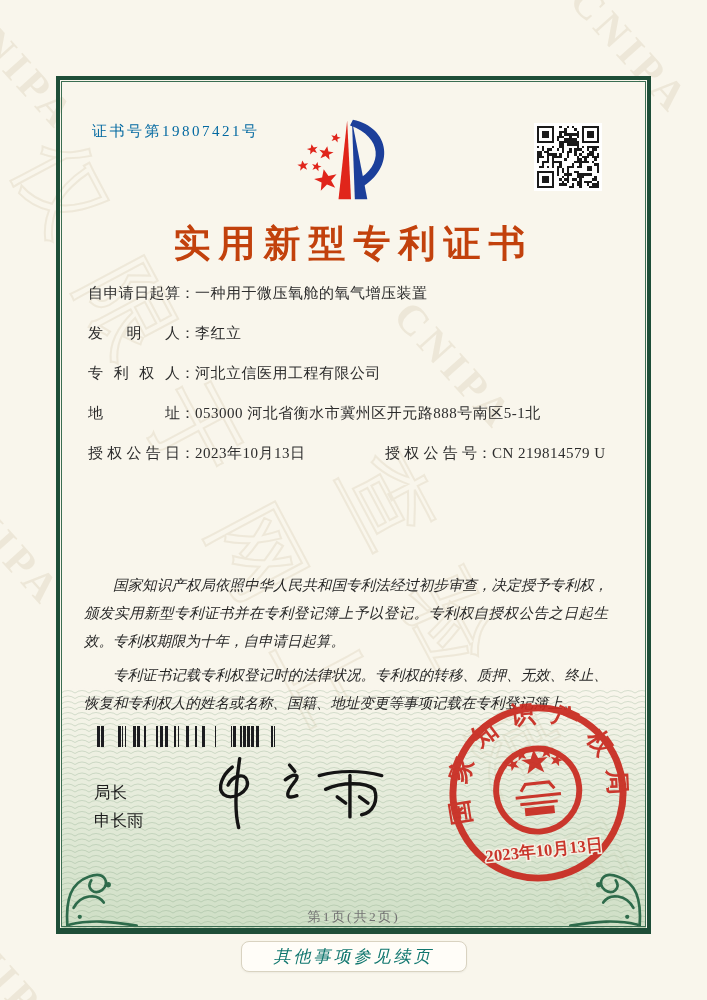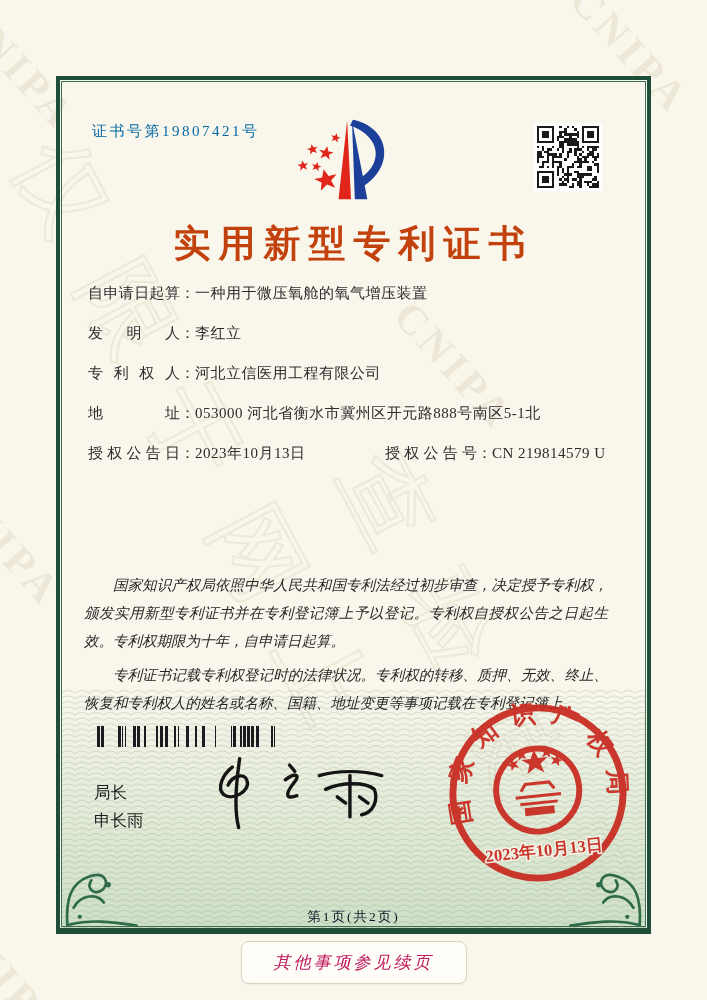--- a/index.html
+++ b/index.html
@@ -43,24 +43,24 @@
     font-style:italic;color:#262626;text-align:justify;}
   .paras p{margin:0 16px 7px 0;text-indent:2em;}
   .barcode{position:absolute;left:94px;top:726px;width:186px;height:21px;}
   .barcode svg{width:100%;height:100%;shape-rendering:crispEdges;}
   .signer{position:absolute;left:94px;top:786px;font-family:Liberation Mono, monospace;
     font-size:16.5px;font-weight:500;color:#1d1d1d;line-height:1;}
   .signer .name{margin-top:11px;}
   .signature{position:absolute;left:192px;top:750px;width:212px;height:84px;}
   .seal{position:absolute;left:444px;top:699px;width:188px;height:188px;transform:rotate(-6deg);}
   .page-no{position:absolute;left:0;top:908px;width:707px;text-align:center;font-size:13.5px;
-    letter-spacing:2px;color:#0f172a;}
+    letter-spacing:2px;color:#737373;}
   .note-box{position:absolute;left:50%;top:941px;transform:translateX(-50%);
-    background:#fffdf8;border:1px solid #d9d3c1;border-radius:8px;padding:9px 32px;
-    font-size:17px;font-style:italic;letter-spacing:3px;color:#be185d;box-shadow:0 1px 2px rgba(0,0,0,.05);}
+    background:#fffdf8;border:1px solid #d9d3c1;border-radius:8px;padding:3px 32px;
+    font-size:17px;font-style:italic;letter-spacing:3px;color:#0f766e;box-shadow:0 1px 2px rgba(0,0,0,.05);}
 </style>
 </head>
 <body>
 
 <div class="page">
 
   <div class="wm-layer">
     <span class="wm wm-latin" style="left:-18px;top:-8px;">CNIPA</span>
     <span class="wm wm-latin" style="left:596px;top:-24px;">CNIPA</span>
     <span class="wm wm-latin" style="left:420px;top:292px;">CNIPA</span>

